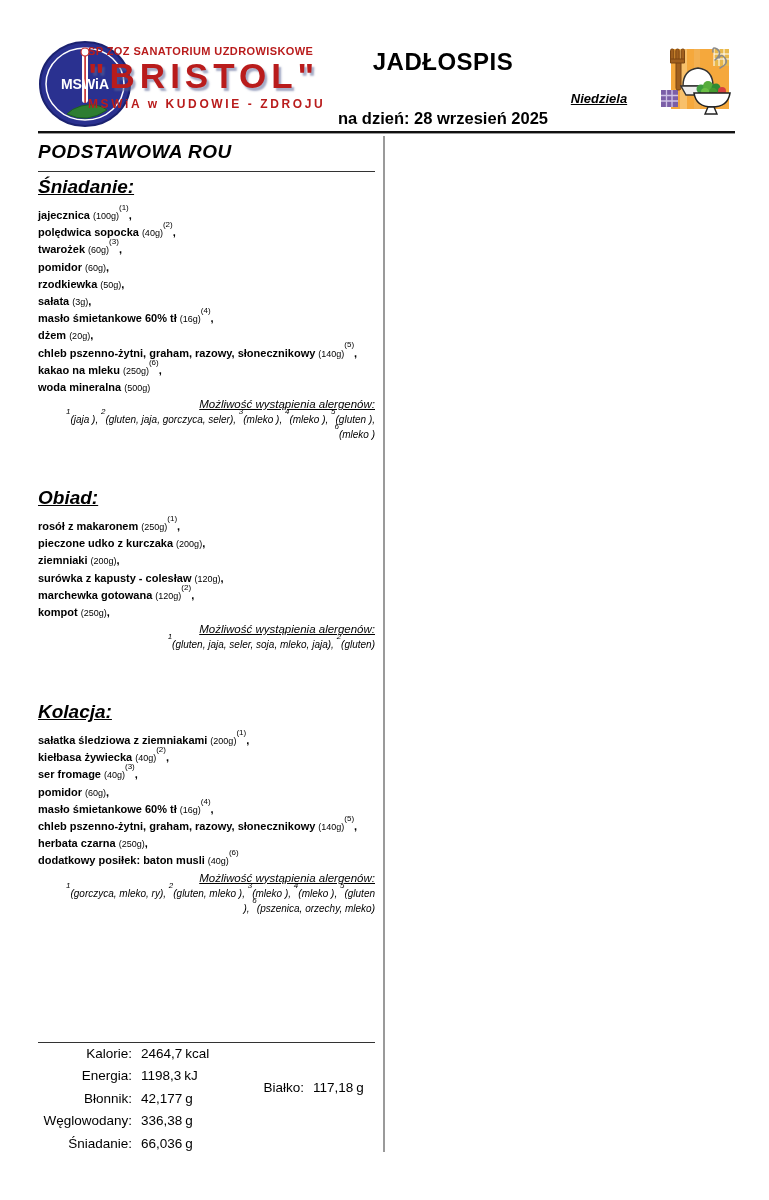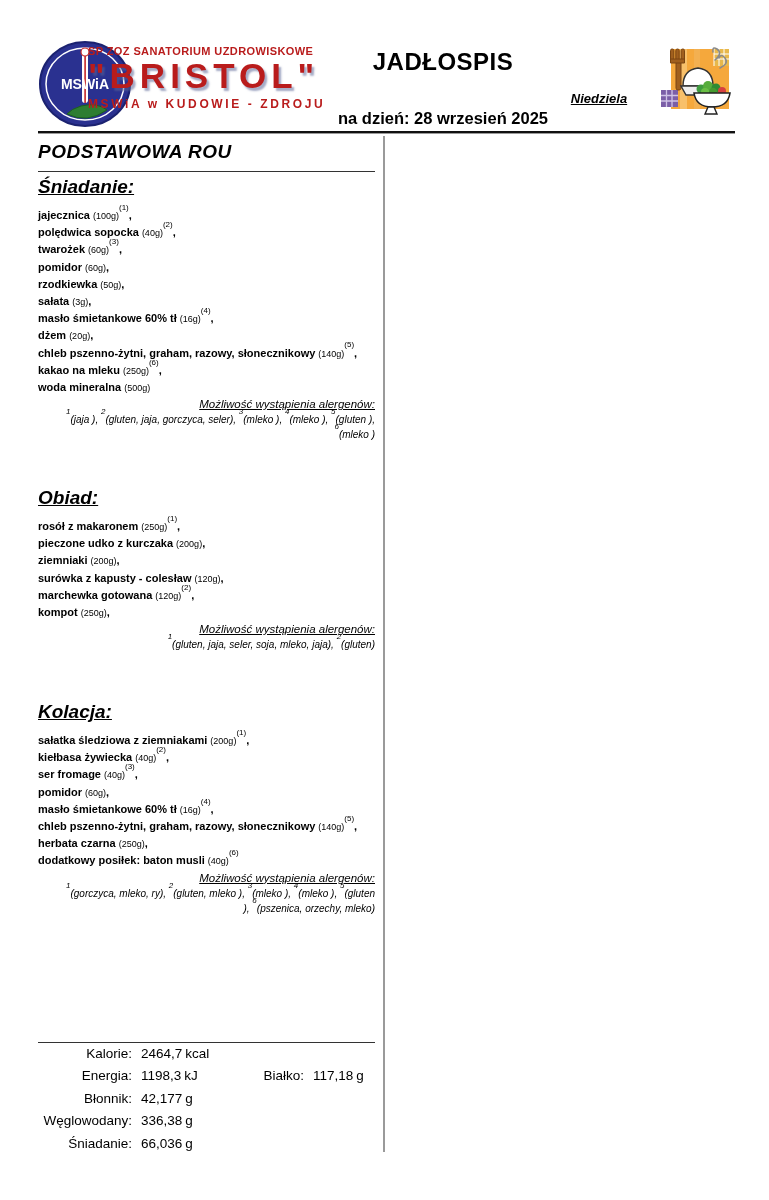--- a/index.html
+++ b/index.html
@@ -38,21 +38,21 @@
   .allergens{text-align:right; font-style:italic; margin-top:1px;}
   .allergen-heading{font-size:11.5px; text-decoration:underline; line-height:15px;}
   .allergen-line{font-size:10px; line-height:15px; white-space:nowrap;}
   
   .bottom-rule{position:absolute; left:38px; top:1042px; width:337px; border-top:1.5px solid #333;}
   .nutrition{position:absolute; left:0; top:1046px; width:380px;}
   .n-row{position:relative; display:flex; align-items:flex-start; height:22.4px; font-size:13.5px;}
   .n-label{width:132px; text-align:right; flex:0 0 auto;}
   .n-value{font-weight:normal; margin-left:9px;}
   .n-unit{margin-left:3px;}
-  .n-extra{position:absolute; left:238px; top:0; display:flex; align-items:baseline;}
+  .n-extra{position:absolute; left:238px; top:12px; display:flex; align-items:baseline;}
   .n-extra .n-label{width:66px;}
 </style>
 </head>
 <body>
 
 <div class="page">
 
   <div class="logo-wrap">
     <svg width="96" height="88" viewBox="0 0 96 88" xmlns="http://www.w3.org/2000/svg">
       <ellipse cx="48" cy="44" rx="45" ry="42" fill="#2a3190" stroke="#1b2270" stroke-width="2"></ellipse>

